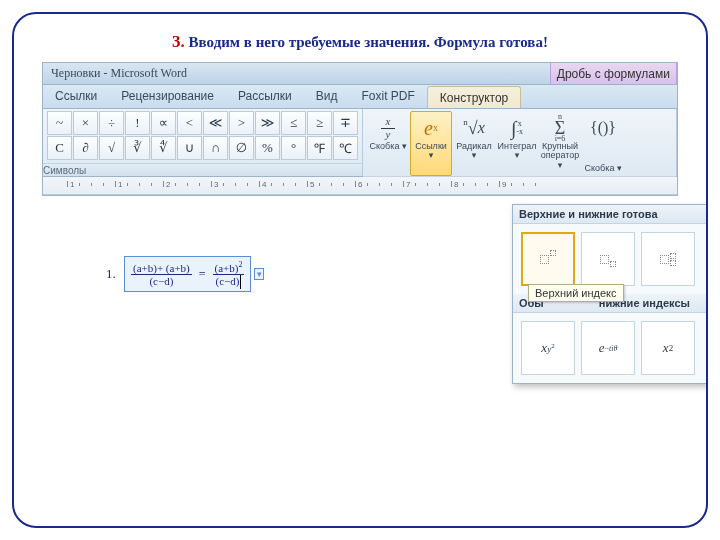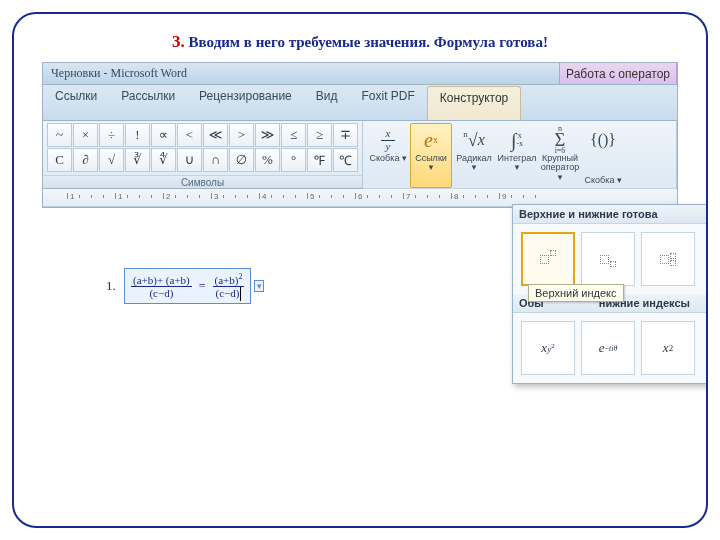--- a/index.html
+++ b/index.html
@@ -48,21 +48,21 @@
     background: linear-gradient(#e9d7f0, #d8c1ec);
     border-left: 1px solid #b9a1d8;
     border-right: 1px solid #b9a1d8;
     justify-content: center;
     color: #333;
   }
   .tabs {
     display: flex;
     background: linear-gradient(#dbe8f3, #c9dcee);
     border-bottom: 1px solid #9db3c9;
-    height: 36px;
+    height: 24px;
     font-size: 12px;
     color: #3a4a5a;
   }
   .tab { padding: 4px 12px; cursor: default; }
   .tab.active {
     background: linear-gradient(#f5efdd, #f1e8cf);
     border: 1px solid #c9bd97;
     border-bottom: none;
     border-radius: 3px 3px 0 0;
     color: #333;
@@ -75,21 +75,21 @@
     height: 68px;
   }
   .rgroup {
     border-right: 1px solid #b8cbdd;
     padding: 2px 4px 1px;
     display: flex;
     flex-direction: column;
   }
   .rgroup-body { display: flex; gap: 2px; flex: 1; }
   .rgroup-label {
-    text-align: center;
+    text-align: left;
     font-size: 10px;
     color: #5a6b7c;
     padding-top: 1px;
     background: linear-gradient(#e2ecf4,#d3e1ee);
     margin: 0 -4px -1px;
     border-top: 1px solid #c3d4e3;
   }
   .sym-grid {
     display: grid;
     grid-template-columns: repeat(12, 25px);
@@ -232,28 +232,28 @@
   </div>
 
   <div class="word-window">
 
     <div class="titlebar">
       <div class="title-text">
         <span>Черновки</span> - <span>Microsoft Word</span>
       </div>
       <div class="title-spacer"></div>
       <div class="ctx-tab-wrap">
-        <span>Работа с оператор</span>
+        <span>Дробь с формулами</span>
       </div>
     </div>
 
     <div class="tabs" id="tabs">
         <div class="tab">Ссылки</div>
+        <div class="tab">Рецензирование</div>
         <div class="tab">Рассылки</div>
-        <div class="tab">Рецензирование</div>
         <div class="tab">Вид</div>
         <div class="tab">Foxit PDF</div>
         <div class="tab active">Конструктор</div>
       </div>
 
     <div class="ribbon">
       <div class="rgroup" style="flex:0 0 auto">
         <div class="rgroup-body">
           <div class="sym-grid" id="symgrid">
               <div class="sym">~</div>

